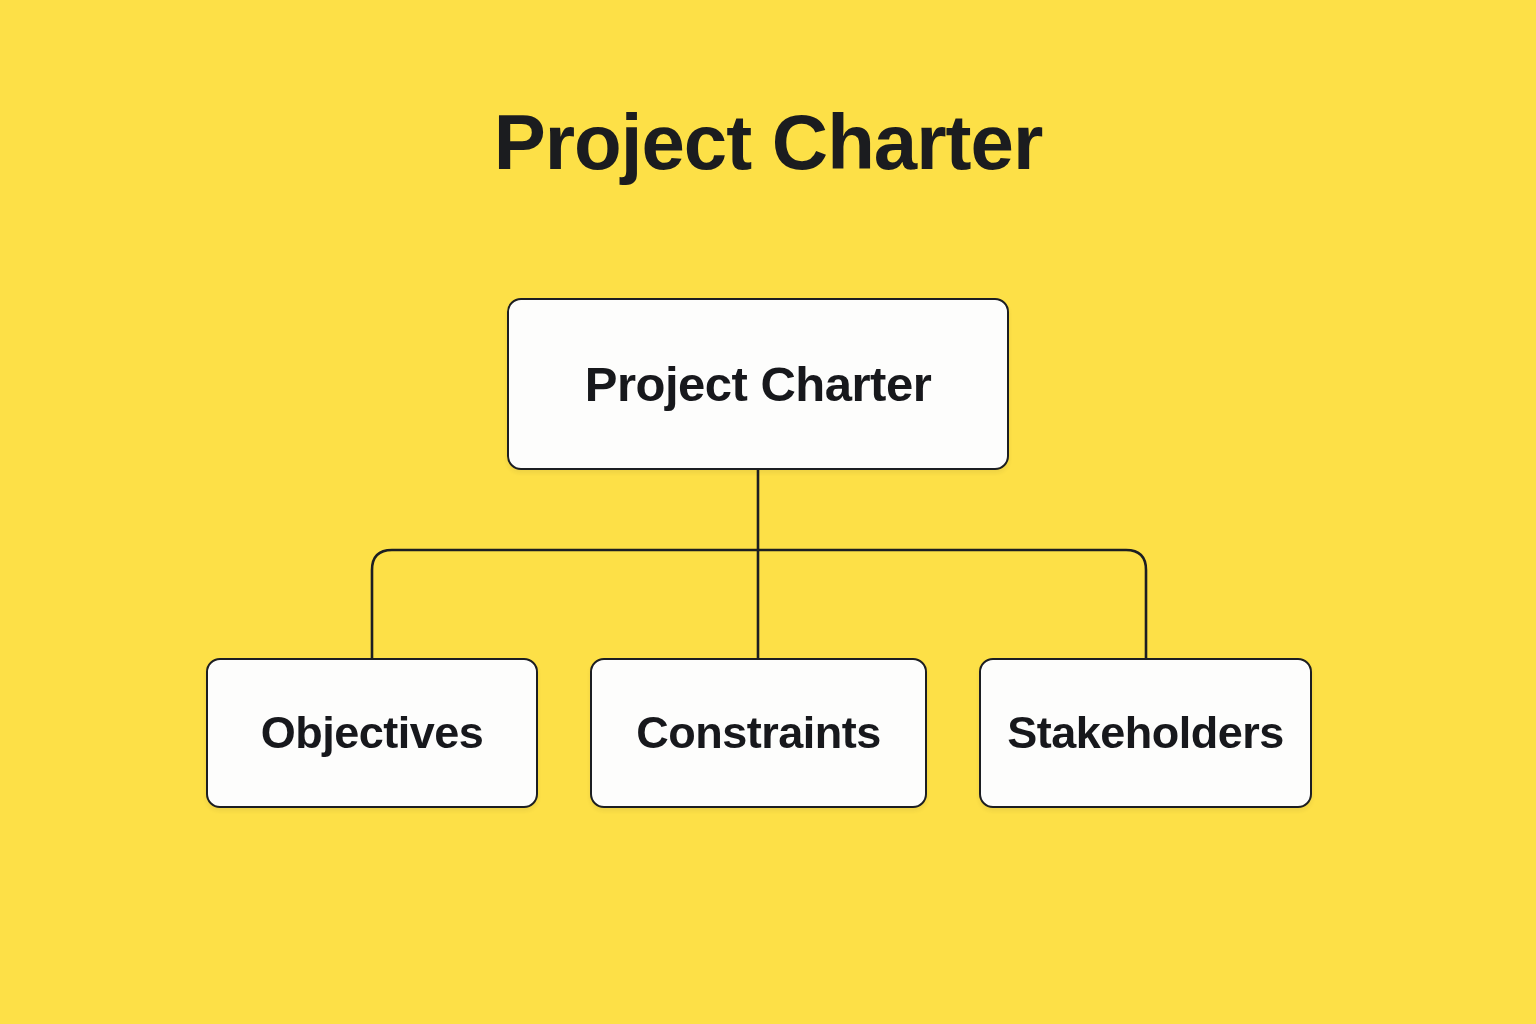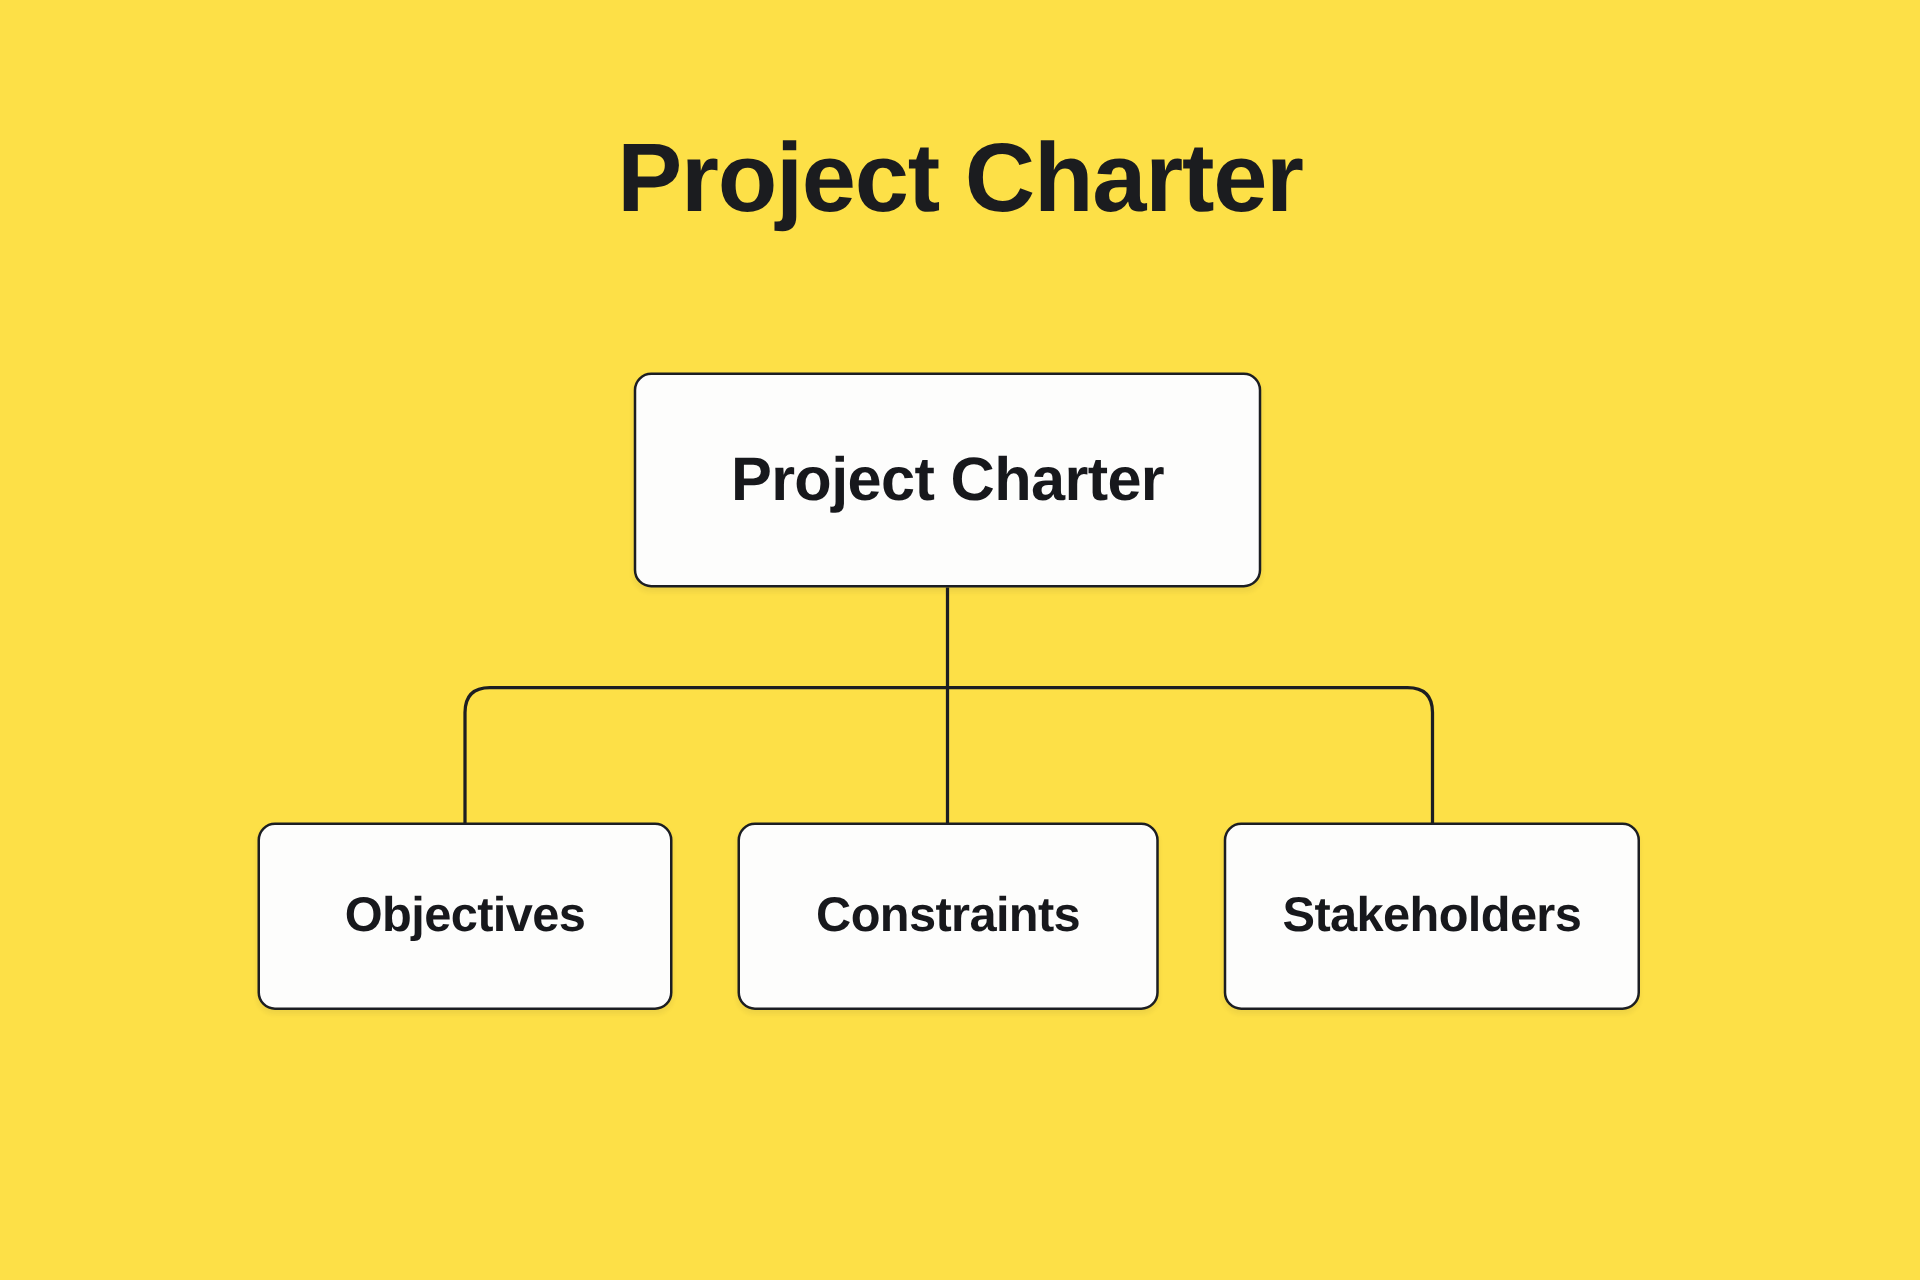--- a/index.html
+++ b/index.html
@@ -58,21 +58,21 @@
     top: 298px;
     width: 502px;
     height: 172px;
     font-size: 49px;
     font-weight: 600;
     letter-spacing: -0.5px;
   }
   .node-child {
     top: 658px;
     height: 150px;
-    font-size: 39px;
+    font-size: 45px;
     font-weight: 600;
     letter-spacing: -0.5px;
   }
   .node-objectives   { left: 206px; width: 332px; }
   .node-constraints  { left: 590px; width: 337px; }
   .node-stakeholders { left: 979px; width: 333px; }
 </style>
 </head>
 <body>
 

